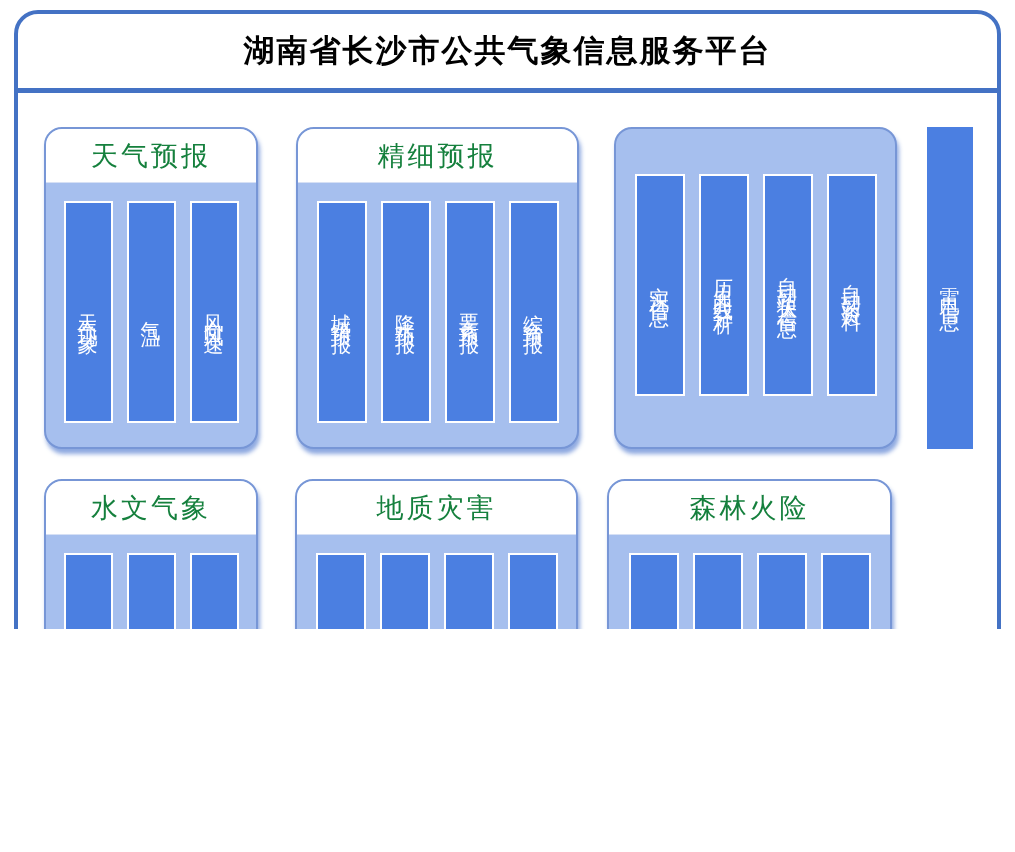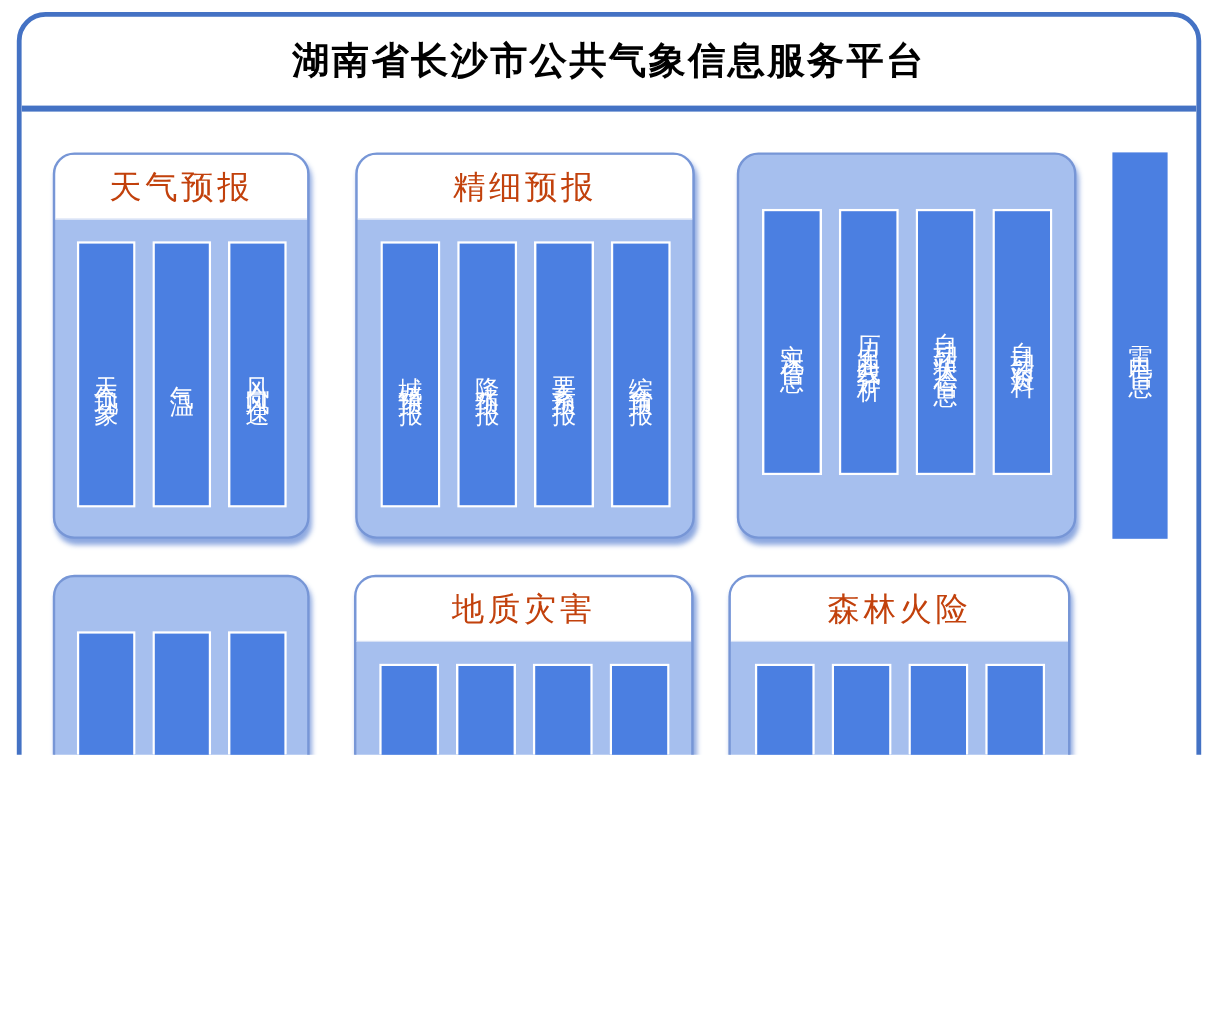--- a/index.html
+++ b/index.html
@@ -69,21 +69,21 @@
     box-shadow: 2px 5px 4px rgba(122, 154, 218, 0.85);
   }
   .panel-header {
     background: #ffffff;
     height: 53px;
     flex: 0 0 53px;
     display: flex;
     align-items: center;
     justify-content: center;
     font-size: 27px;
-    color: #c2410c;
+    color: #15803d;
     letter-spacing: 3px;
     border-bottom: 1px solid #d6e0f5;
     white-space: nowrap;
   }
   .panel-body {
     flex: 1;
     display: flex;
     align-items: center;
     justify-content: center;
     gap: 14px;
@@ -196,20 +196,21 @@
 
         <div class="side-bar">
           <span class="bar-label">雷电信息</span>
         </div>
 
       </div>
 
       <div class="row row-2">
 
         <section class="panel cols-3 p4">
+          <div class="panel-header">水文气象</div>
           <div class="panel-body">
             <div class="bar">
                 <span class="bar-label">河流水位信息</span>
               </div>
             <div class="bar">
                 <span class="bar-label">水库集雨量</span>
               </div>
             <div class="bar">
                 <span class="bar-label">设计洪水位</span>
               </div>

